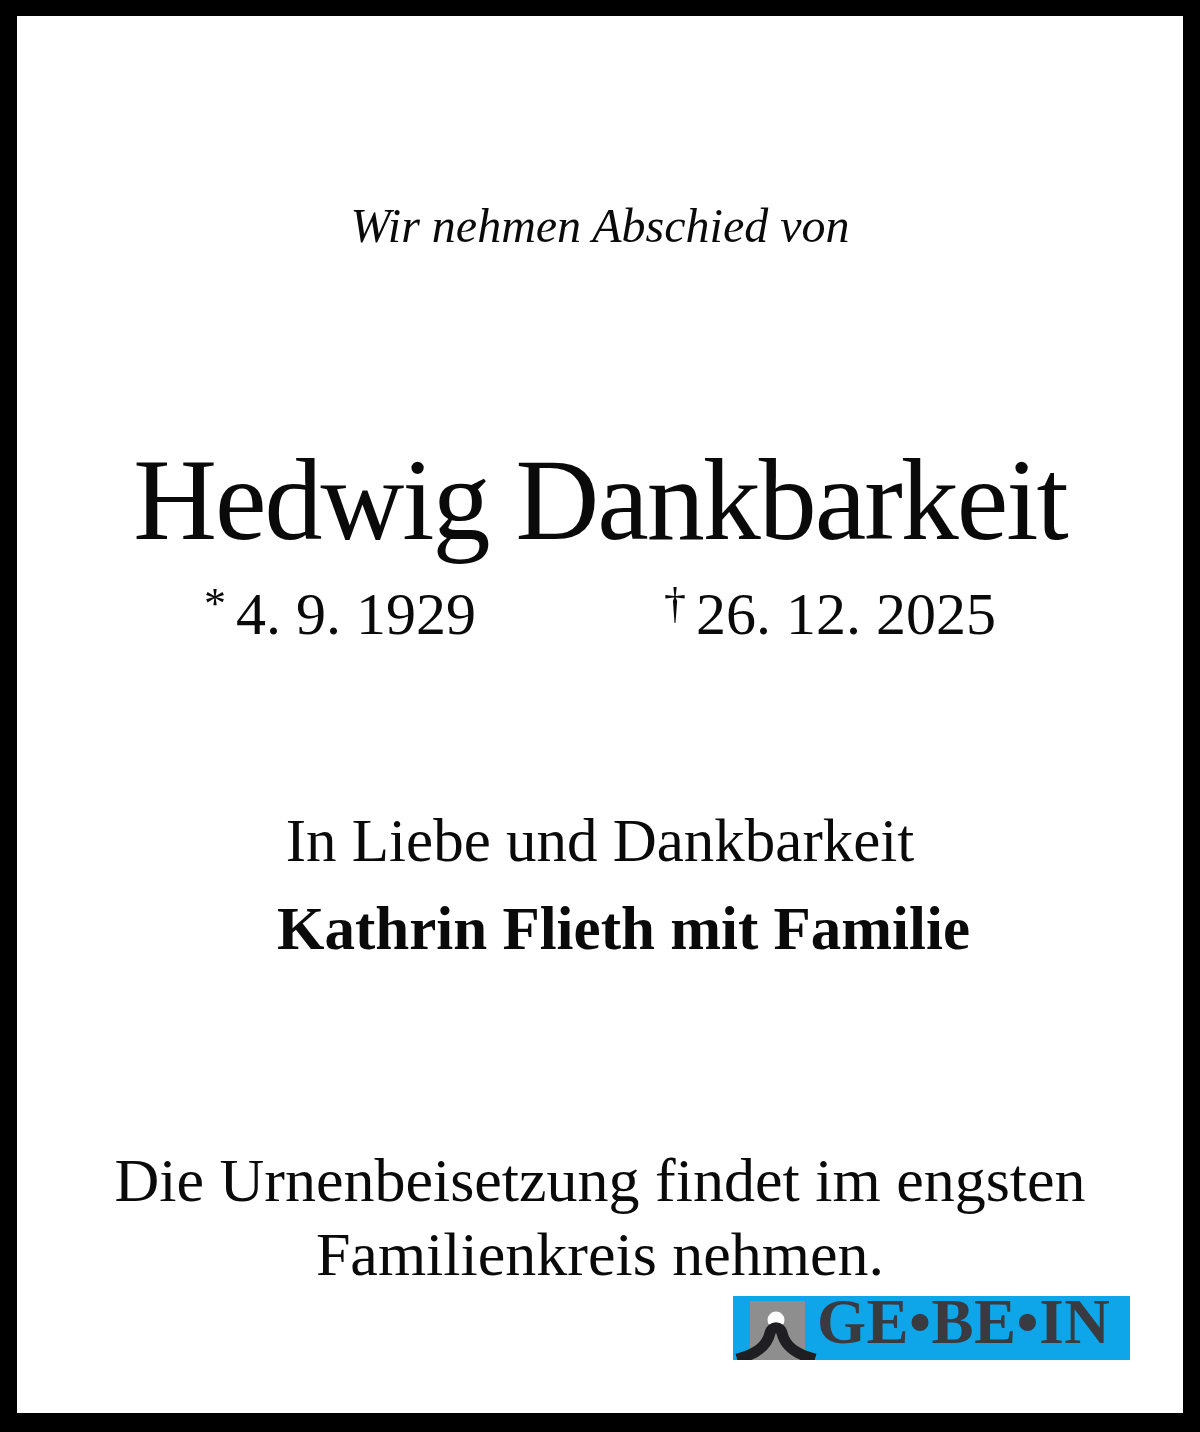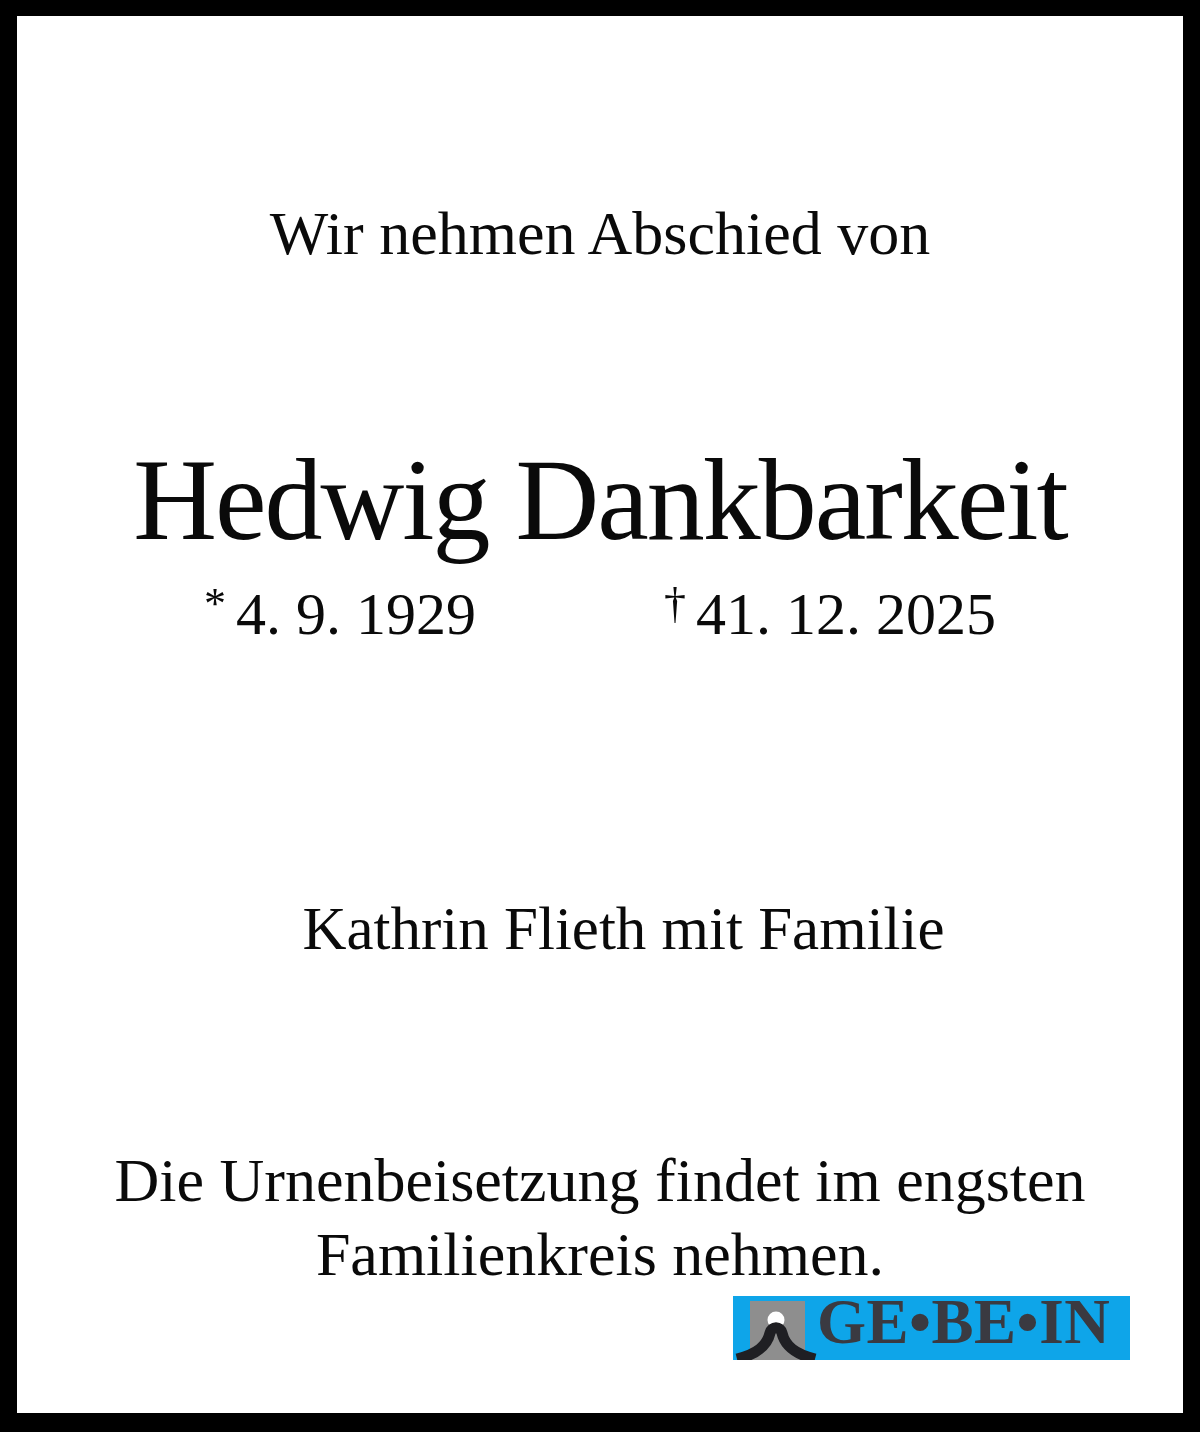--- a/index.html
+++ b/index.html
@@ -28,22 +28,23 @@
   .center-line {
     position: absolute;
     left: 0;
     right: 0;
     text-align: center;
     line-height: 1;
     white-space: nowrap;
   }
   .intro {
     top: 186px;
-    font-size: 62px;
+    font-size: 48px;
     letter-spacing: 0px;
+    font-style: italic;
   }
   .deceased {
     top: 426px;
     font-size: 116px;
     letter-spacing: -2px;
   }
   .dates-row {
     position: absolute;
     left: 0;
     right: 0;
@@ -62,21 +63,21 @@
     vertical-align: 16px;
     padding-right: 10px;
   }
   .tribute {
     top: 794px;
     font-size: 61px;
   }
   .mourners {
     top: 882px;
     font-size: 61px;
-    font-weight: normal;
+    font-weight: bold;
     padding-left: 47px;
   }
   .closing {
     top: 1127px;
     font-size: 62px;
     line-height: 74px;
     text-align: center;
   }
   
   .logo-plate {
@@ -112,23 +113,24 @@
 
 <div class="page">
   <div class="sheet">
 
     <div class="center-line intro">Wir nehmen Abschied von</div>
 
     <div class="center-line deceased">Hedwig Dankbarkeit</div>
 
     <div class="dates-row">
       <span class="date-group"><span class="date-sym">*</span><span>4. 9. 1929</span></span>
-      <span class="date-group"><span class="date-sym">†</span><span>41. 12. 2025</span></span>
+      <span class="date-group"><span class="date-sym">†</span><span>26. 12. 2025</span></span>
     </div>
 
+    <div class="center-line tribute">In Liebe und Dankbarkeit</div>
 
     <div class="center-line mourners">Kathrin Flieth mit Familie</div>
 
     <div class="center-line closing">
       <div>Die Urnenbeisetzung findet im engsten</div>
       <div>Familienkreis nehmen.</div>
     </div>
 
   </div>
 

